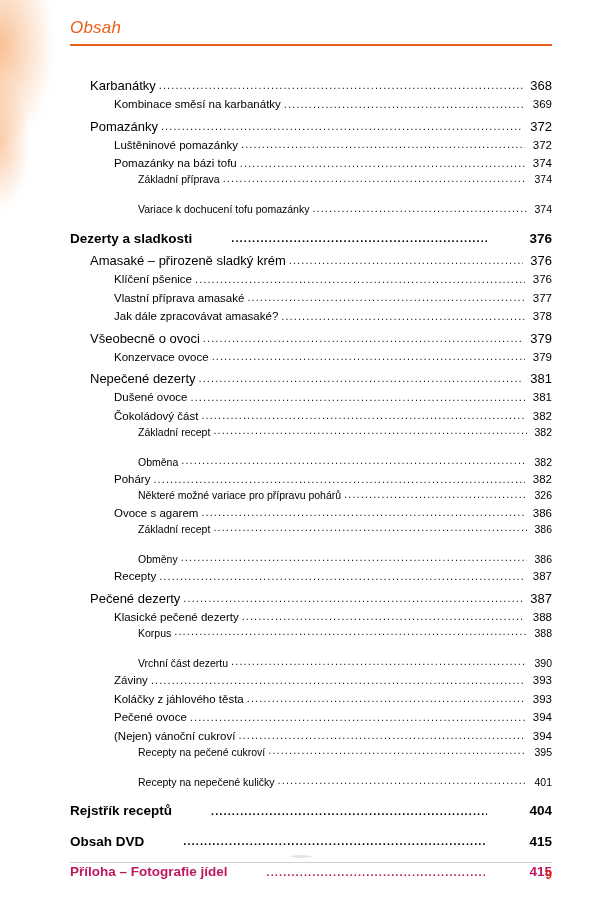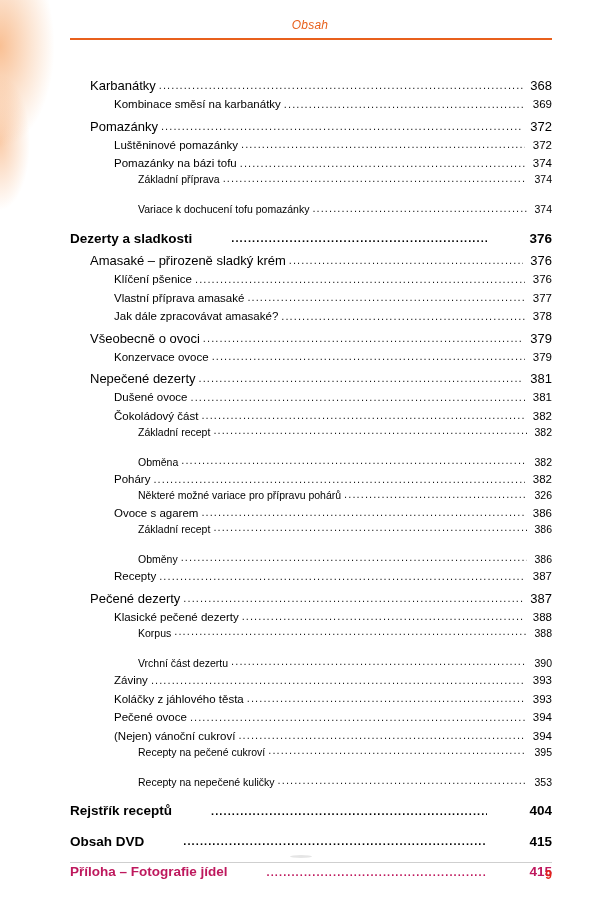--- a/index.html
+++ b/index.html
@@ -37,23 +37,23 @@
   }
 
   
   .header {
     position: absolute;
     left: 70px;
     top: 18px;
     width: 482px;
   }
   .header-title {
-    text-align: center;
+    text-align: left;
     font-style: italic;
-    font-size: 12px;
+    font-size: 17px;
     color: #E8601C;
     letter-spacing: 0.2px;
     padding-right: 2px;
   }
   .header-rule {
     margin-top: 6px;
     height: 1.5px;
     background: #E8601C;
     width: 100%;
   }
@@ -341,21 +341,21 @@
         <span class="page-num">394</span>
       </div>
       <div class="row lvl3">
         <span class="label">Recepty na pečené cukroví</span>
         <span class="dots">....................................................................................................................................................................................</span>
         <span class="page-num">395</span>
       </div>
       <div class="row lvl3 tight">
         <span class="label">Recepty na nepečené kuličky</span>
         <span class="dots">....................................................................................................................................................................................</span>
-        <span class="page-num">353</span>
+        <span class="page-num">401</span>
       </div>
       <div class="row lvl0">
         <span class="label">Rejstřík receptů</span>
         <span class="dots">....................................................................................................................................................................................</span>
         <span class="page-num">404</span>
       </div>
       <div class="row lvl0">
         <span class="label">Obsah DVD</span>
         <span class="dots">....................................................................................................................................................................................</span>
         <span class="page-num">415</span>

